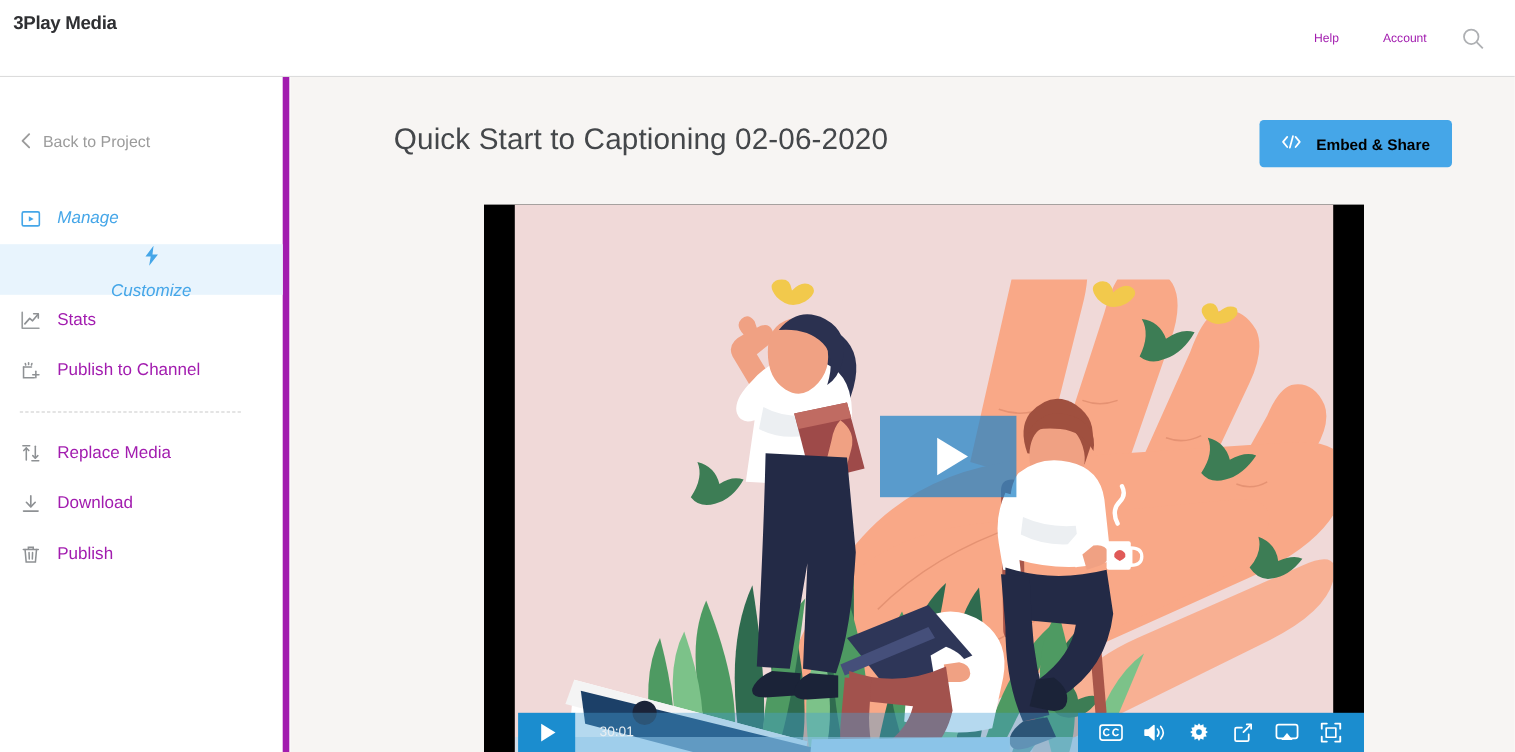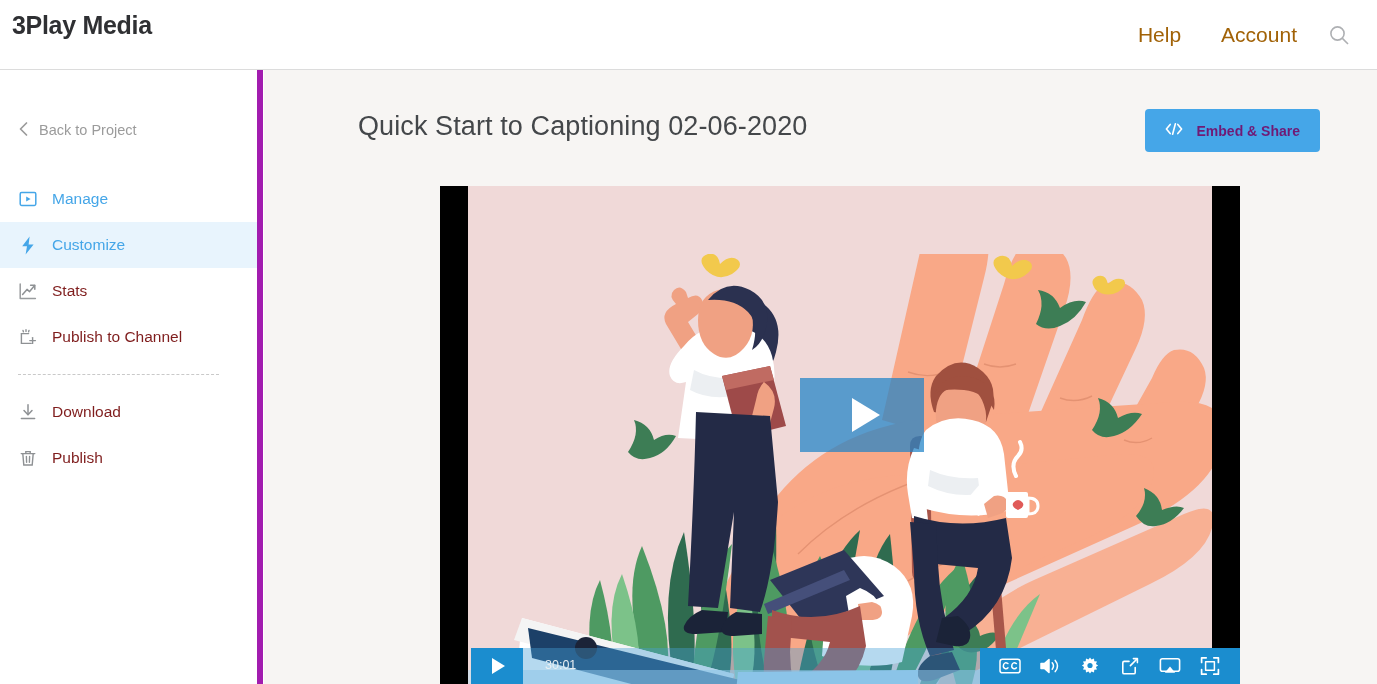--- a/index.html
+++ b/index.html
@@ -14,29 +14,29 @@
   
   .app-header {
     position: absolute; top: 0; left: 0;
     width: 1377px; height: 70px;
     background: #ffffff;
     border-bottom: 1px solid #dcdcdc;
     display: flex; align-items: center;
   }
   .brand {
     position: absolute; left: 12px; top: 11px;
-    font-size: 25px; font-weight: bold; color: #2f3033;
+    font-size: 17px; font-weight: bold; color: #2f3033;
     letter-spacing: -0.3px;
   }
   .header-right {
     position: absolute; right: 16px; top: 0;
     height: 69px; display: flex; align-items: center; gap: 0;
   }
   .header-link {
-    font-size: 21px; color: #a16207; padding: 0 20px;
+    font-size: 11px; color: #a21caf; padding: 0 20px;
     text-decoration: none; cursor: pointer;
   }
   .search-btn {
     width: 44px; height: 44px; display: flex;
     align-items: center; justify-content: center; cursor: pointer;
   }
 
   
   .sidebar {
     position: absolute; left: 0; top: 70px;
@@ -46,51 +46,51 @@
   }
   .back-link {
     display: flex; align-items: center; gap: 10px;
     height: 44px; padding-left: 18px; margin-top: 38px;
     color: #9b9b9b; font-size: 14.5px; cursor: pointer;
   }
   .nav-list { margin-top: 24px; }
   .nav-item {
     display: flex; align-items: center; gap: 14px;
     height: 46px; padding-left: 18px;
-    font-size: 15.5px; color: #7f1d1d; cursor: pointer;
+    font-size: 15.5px; color: #a21caf; cursor: pointer;
   }
   .nav-item .nav-ico {
     width: 20px; height: 20px; display: flex;
     align-items: center; justify-content: center;
     color: #8e9194; flex: none;
   }
-  .nav-item.accent { color: #45a6e8; }
+  .nav-item.accent { color: #45a6e8; font-style: italic; }
   .nav-item.accent .nav-ico { color: #45a6e8; }
-  .nav-item.active { background: #e8f4fd; }
+  .nav-item.active { background: #e8f4fd; flex-direction: column; }
   .nav-divider {
     margin: 14px 38px 14px 18px;
     border-top: 1px dashed #c9c9c9; height: 0;
   }
 
   
   .main {
     position: absolute; left: 264px; top: 70px;
     width: 1113px; height: 614px;
     background: #f7f5f3;
   }
   .page-title {
     position: absolute; left: 94px; top: 41px;
     font-size: 27px; color: #44474a; font-weight: normal;
     letter-spacing: 0.1px; white-space: nowrap;
   }
   .embed-btn {
     position: absolute; right: 57px; top: 39px;
     height: 43px; padding: 0 20px;
     background: #45a6e8; border: none; border-radius: 4px;
-    color: #701a75; font-size: 14px; font-weight: bold;
+    color: #000000; font-size: 14px; font-weight: bold;
     display: flex; align-items: center; gap: 14px;
     cursor: pointer; font-family: "Liberation Sans", sans-serif;
   }
 
   
   .player {
     position: absolute; left: 176px; top: 116px;
     width: 800px; height: 498px;
     background: #000000; overflow: hidden;
   }
@@ -231,20 +231,33 @@
         </svg>
       </span>
       <span>Publish to Channel</span>
     </div>
   </div>
 
   <div class="nav-divider"></div>
 
   <div class="nav-list" style="margin-top:10px;">
 
+    <div class="nav-item">
+      <span class="nav-ico">
+        <svg width="18" height="18" viewBox="0 0 18 18" fill="none" stroke="currentColor" stroke-width="1.4" stroke-linecap="round" stroke-linejoin="round">
+          <line x1="1.8" y1="2.2" x2="8.0" y2="2.2"></line>
+          <line x1="10.0" y1="15.8" x2="16.2" y2="15.8"></line>
+          <line x1="4.9" y1="15.2" x2="4.9" y2="4.4"></line>
+          <polyline points="2.6,6.6 4.9,4.2 7.2,6.6"></polyline>
+          <line x1="13.1" y1="2.6" x2="13.1" y2="13.4"></line>
+          <polyline points="10.8,11.2 13.1,13.6 15.4,11.2"></polyline>
+        </svg>
+      </span>
+      <span>Replace Media</span>
+    </div>
 
     <div class="nav-item">
       <span class="nav-ico">
         <svg width="18" height="18" viewBox="0 0 18 18" fill="none" stroke="currentColor" stroke-width="1.5" stroke-linecap="round" stroke-linejoin="round">
           <line x1="9" y1="1.8" x2="9" y2="11.4"></line>
           <polyline points="5.0,7.6 9,11.8 13,7.6"></polyline>
           <line x1="2.4" y1="15.6" x2="15.6" y2="15.6"></line>
         </svg>
       </span>
       <span>Download</span>

